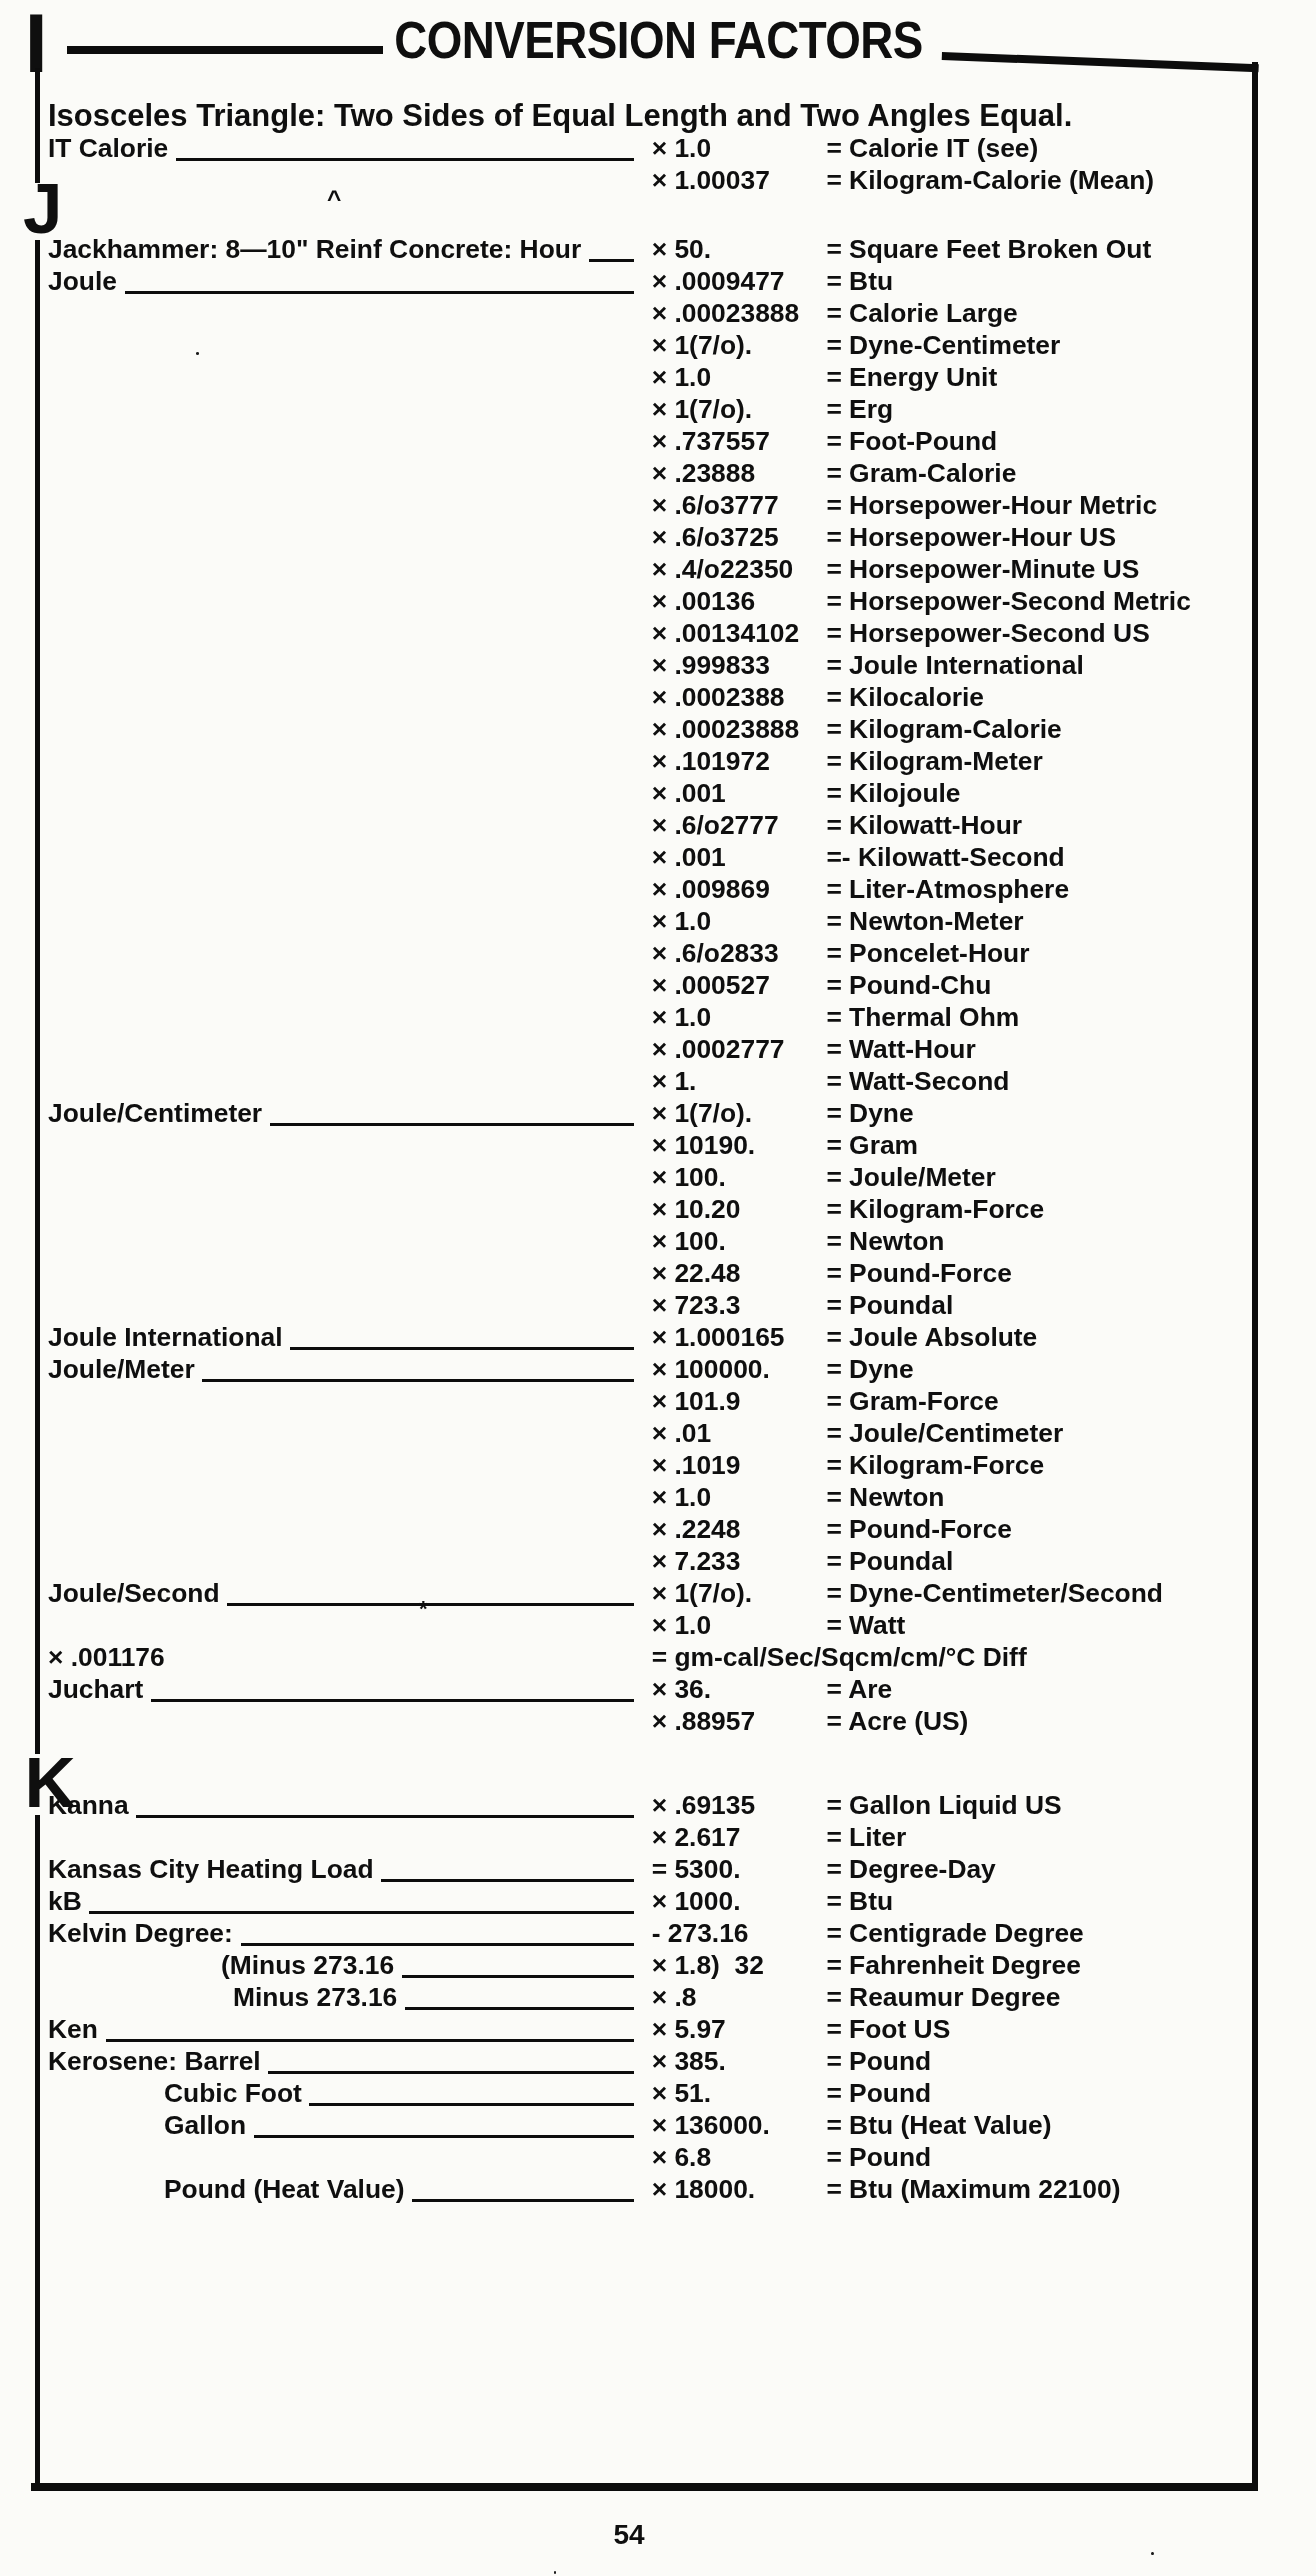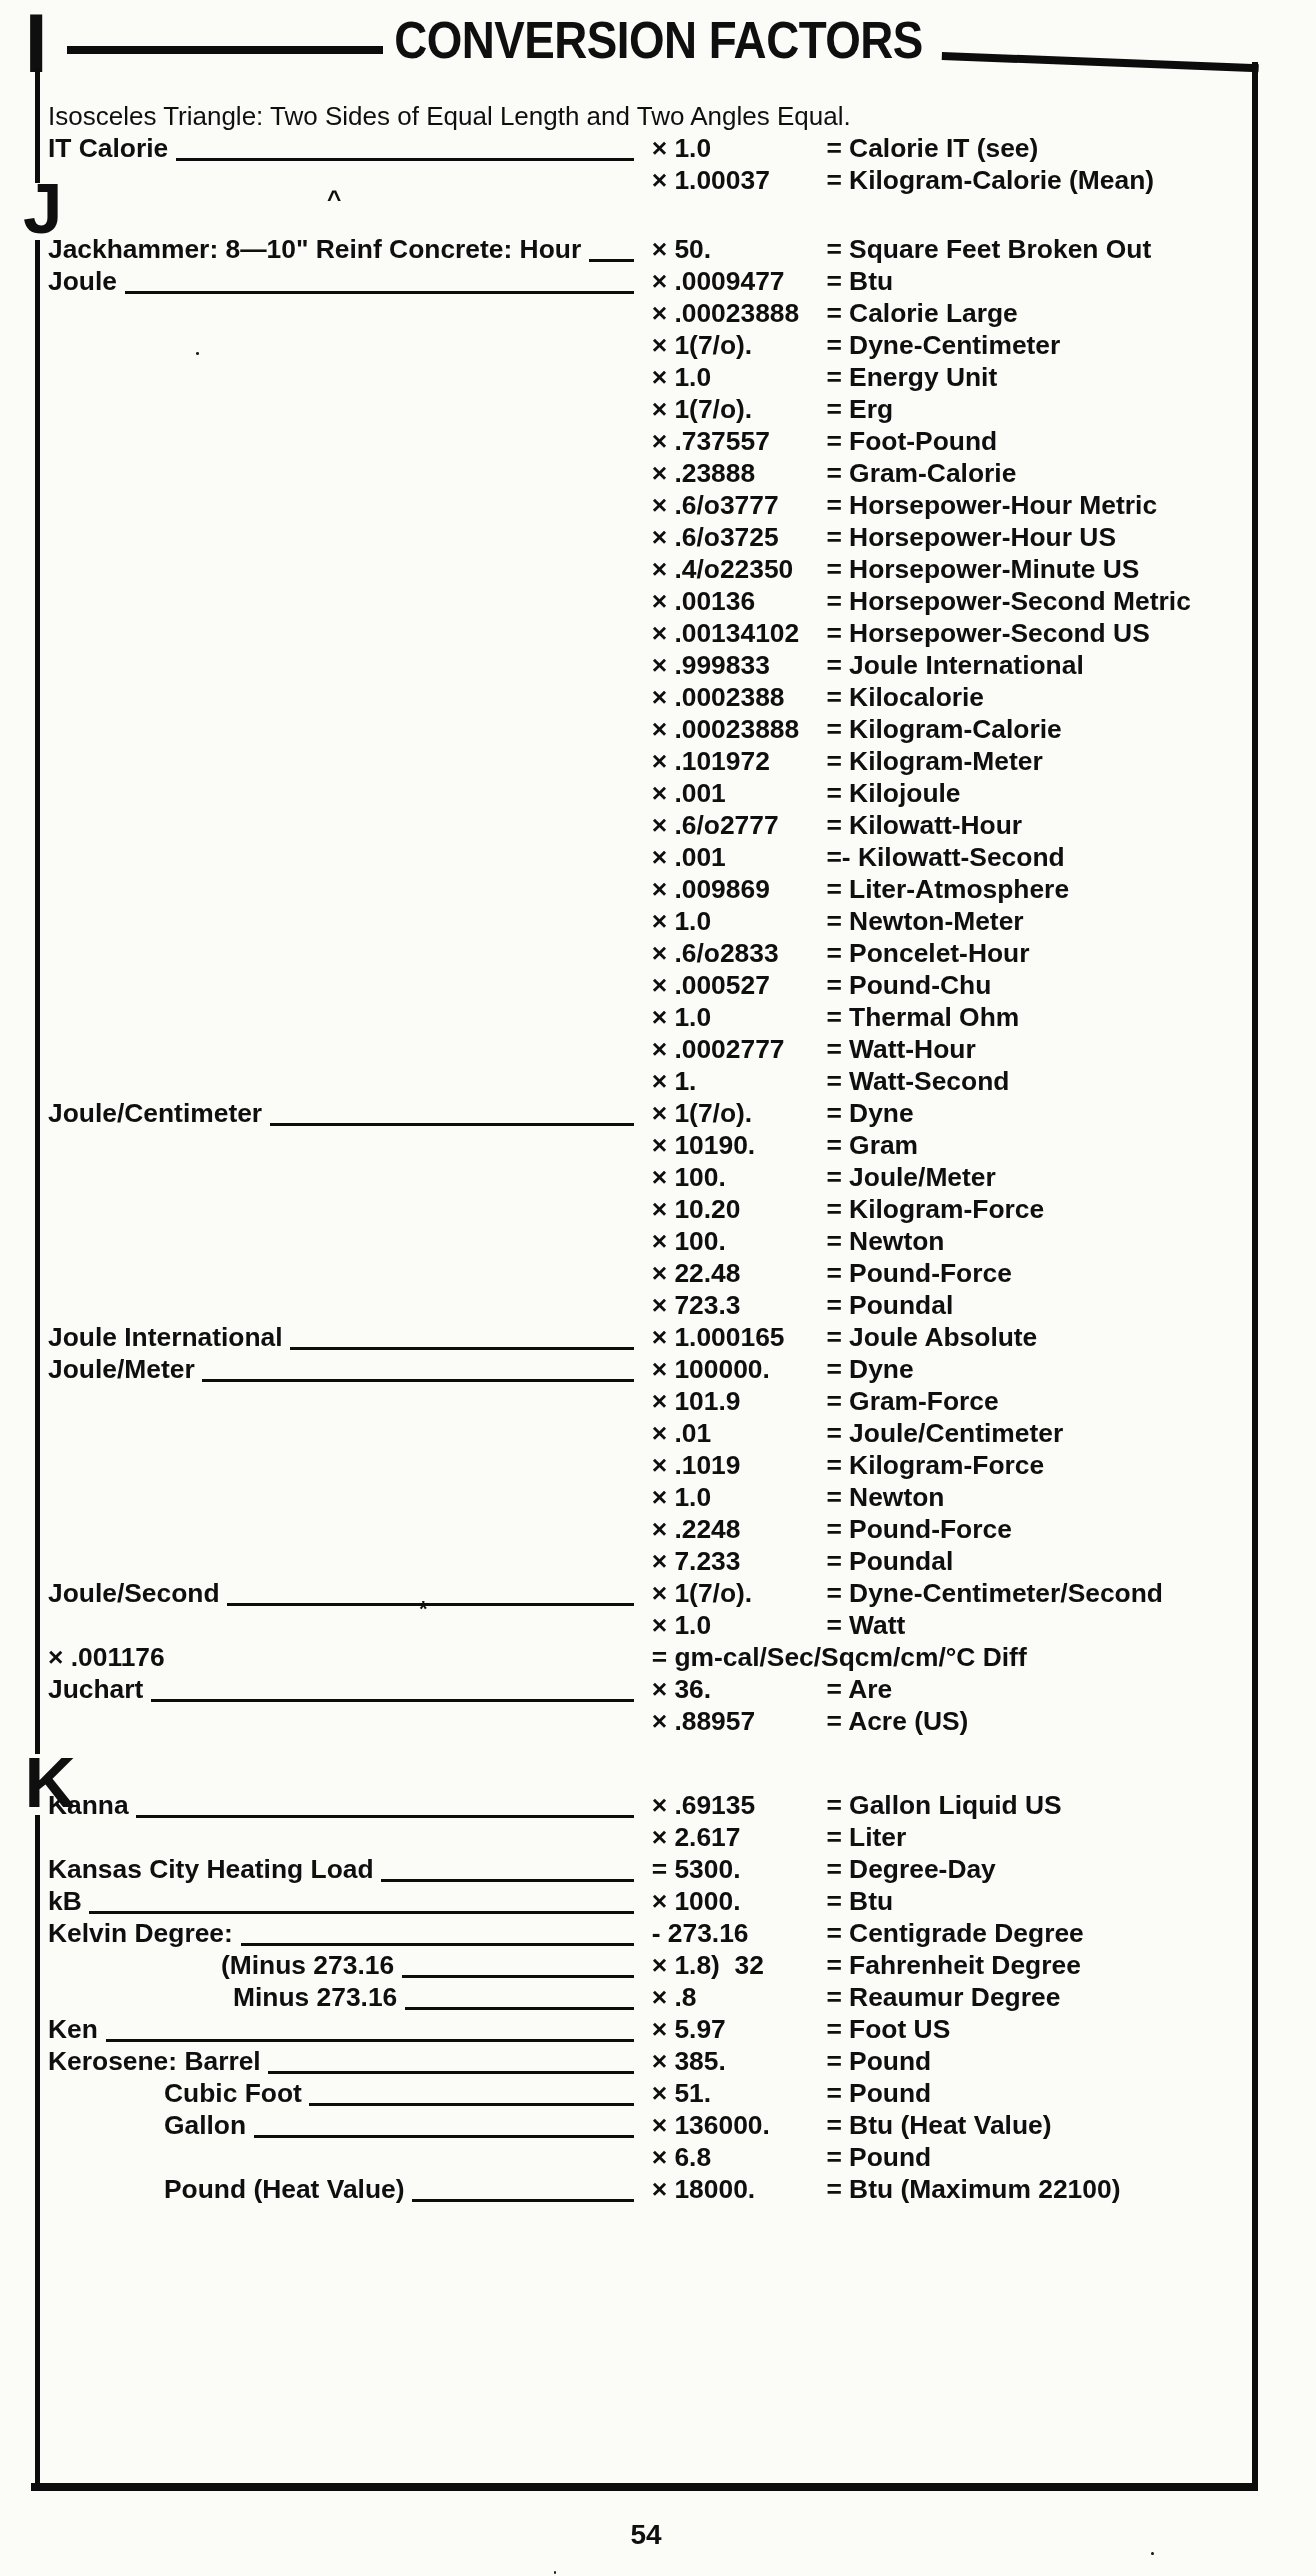--- a/index.html
+++ b/index.html
@@ -18,31 +18,31 @@
   .border-left-seg1{left:35px;top:68px;width:4.5px;height:115px;}
   .border-left-seg2{left:35px;top:240px;width:4.5px;height:1514px;}
   .border-left-seg3{left:35px;top:1815px;width:4.5px;height:672px;}
   .border-right{left:1252px;top:62px;width:5.8px;height:2425px;}
   .border-bottom{left:31px;top:2483px;width:1227px;height:8.4px;}
   .section-letter{position:absolute;font-weight:700;font-size:71px;line-height:1;letter-spacing:0;}
   .letter-i{left:24.5px;top:1.3px;font-size:84px;}
   .letter-j{left:23px;top:173px;}
   .letter-k{left:24.5px;top:1747px;}
   .flow{position:absolute;left:48px;top:100px;width:1182px;}
-  .intro{height:32px;line-height:32px;font-size:26px;font-weight:400;white-space:pre;}
+  .intro{height:32px;line-height:32px;font-size:31px;font-weight:700;white-space:pre;}
   .row{
     height:32px;line-height:32px;display:grid;
     grid-template-columns:587px 158px 1fr;column-gap:16.7px;
     font-size:26.4px;font-weight:700;
   }
   .ncell{display:flex;white-space:pre;min-width:0;}
   .fill{flex:1;border-bottom:3.9px solid #0d0d0d;margin:0 1.3px 3.2px 7.7px;align-self:flex-end;}
   .factor,.result{white-space:pre;}
   .spacer{width:100%;}
-  .pageno{position:absolute;left:0px;width:1258px;top:2519px;text-align:center;font-size:28px;font-weight:700;padding-left:17px;}
+  .pageno{position:absolute;left:0px;width:1258px;top:2519px;text-align:center;font-size:28px;font-weight:700;}
   .mark-caret{position:absolute;left:327px;top:185px;font-size:24.5px;font-weight:700;}
   .mark-ast{position:absolute;left:419px;top:1596px;font-size:22px;font-weight:700;}
   .speck{position:absolute;background:#1a1a1a;border-radius:50%;}
   .speck-a{left:196px;top:352px;width:3.2px;height:2.6px;}
   .speck-b{left:1151px;top:2552px;width:2.6px;height:3.2px;}
   .speck-c{left:554px;top:2571px;width:1.9px;height:2.6px;}
 </style>
 </head>
 <body>
 

